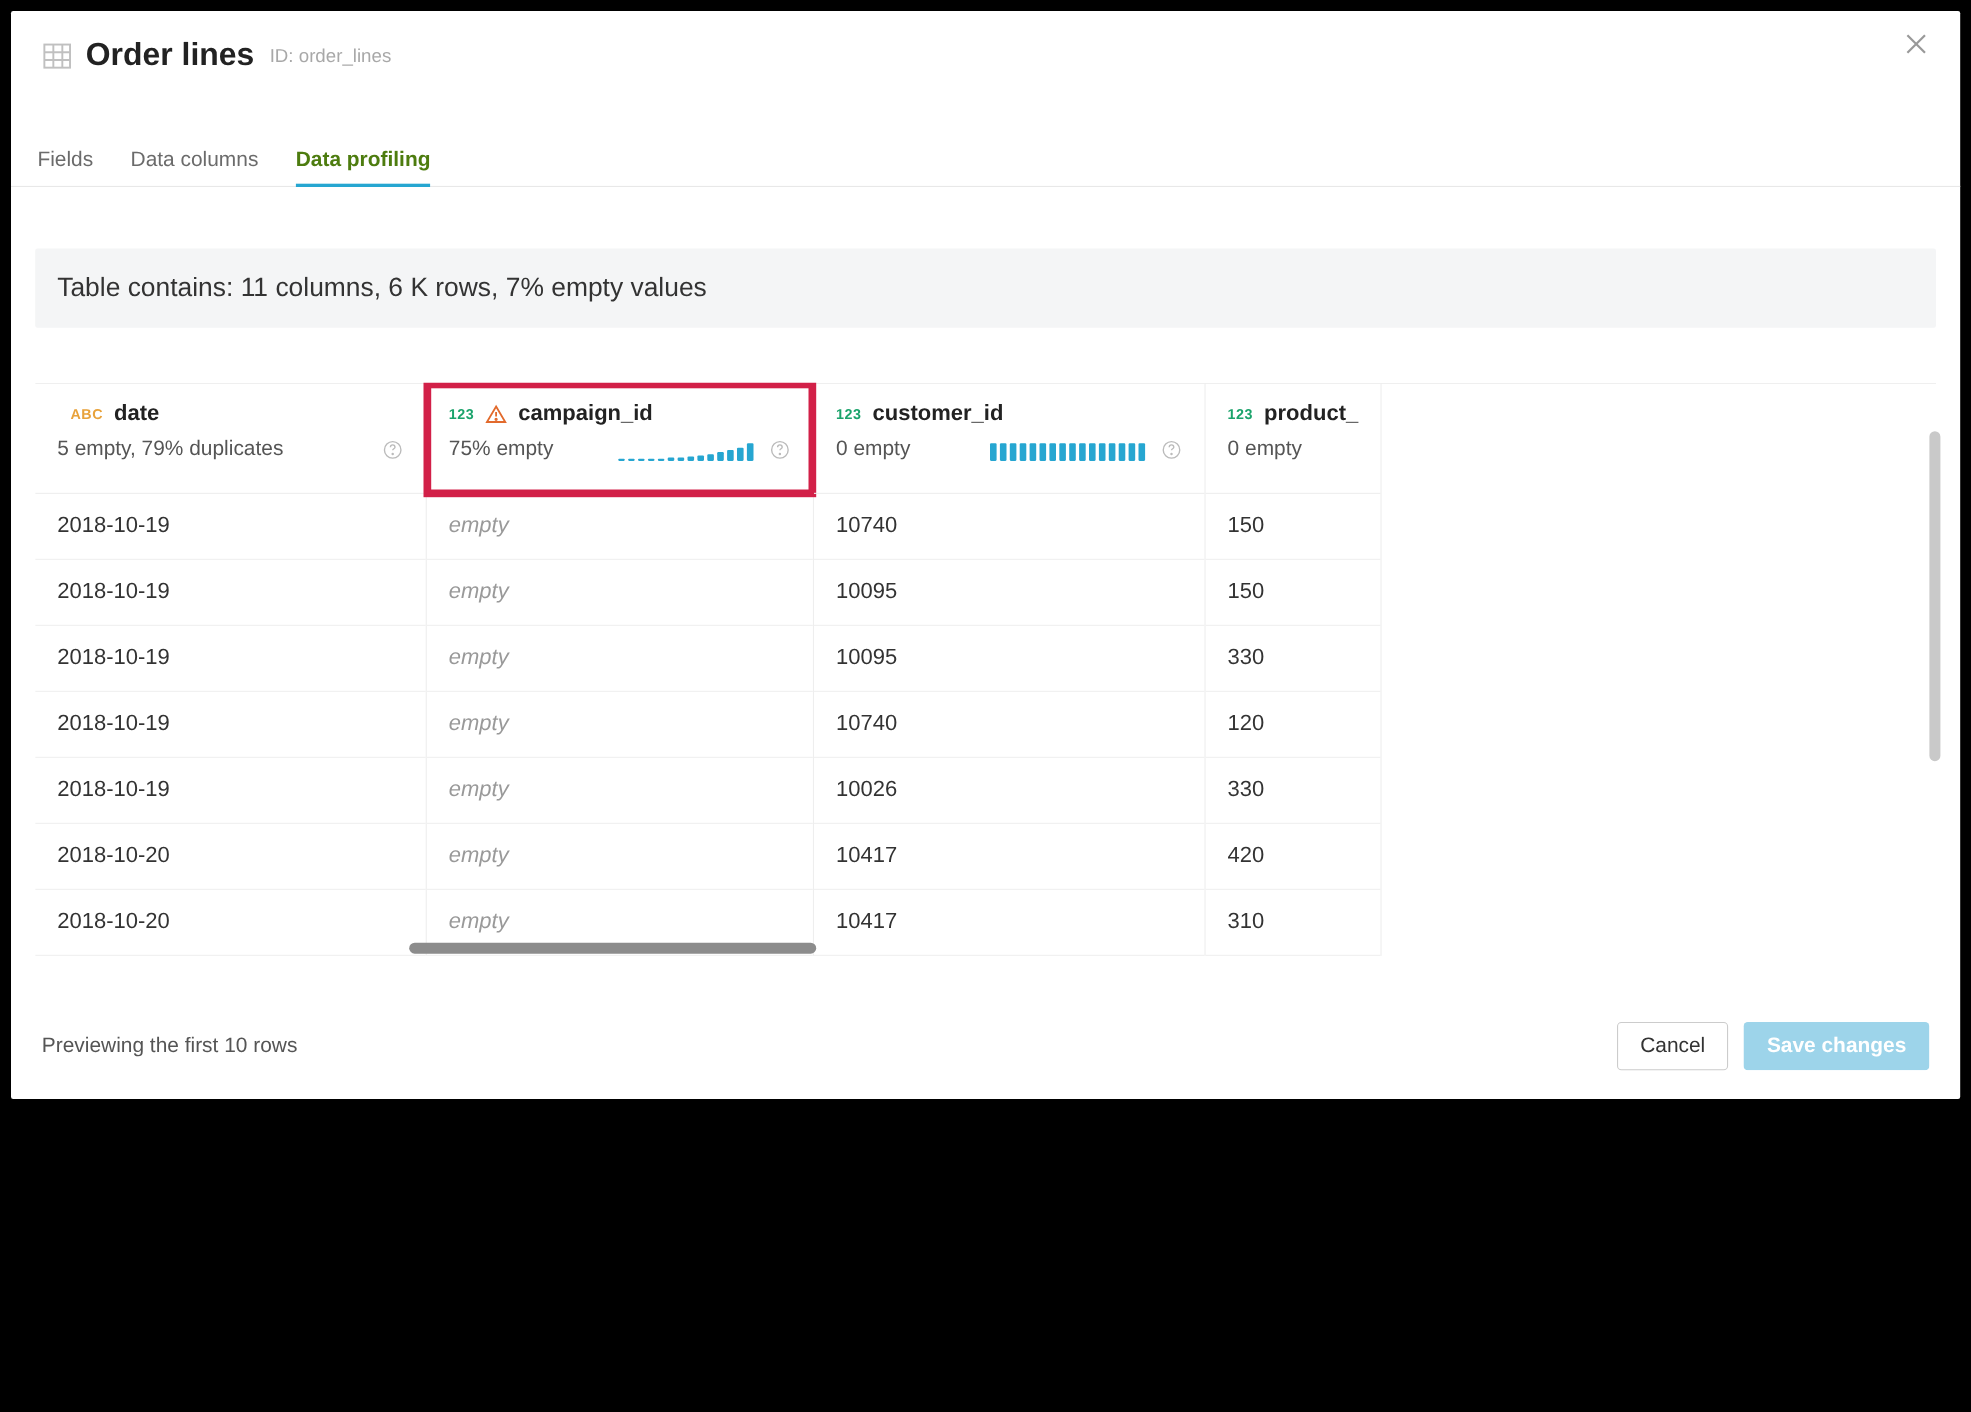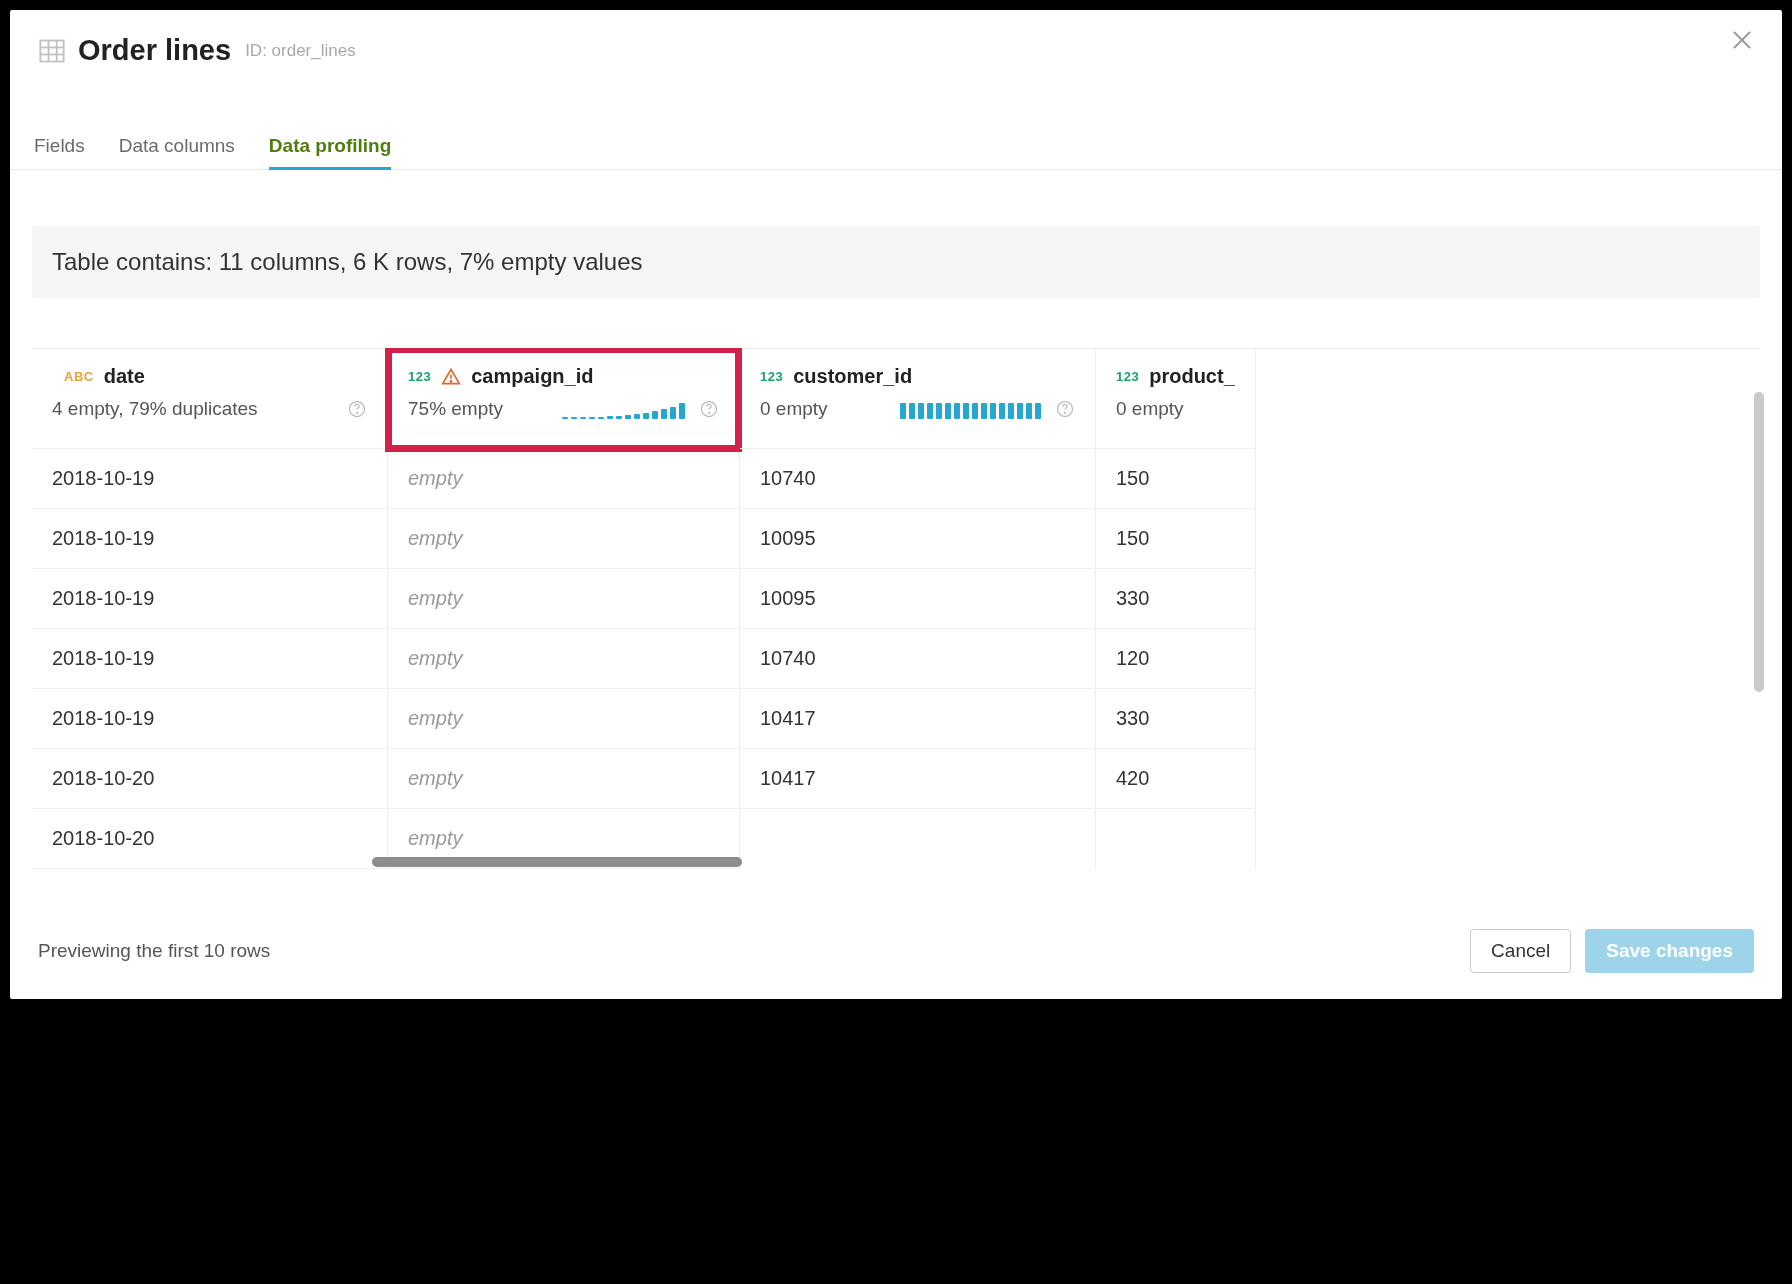--- a/index.html
+++ b/index.html
@@ -100,21 +100,21 @@
 
   <div class="table-wrap">
     <div class="columns" id="columns">
         <div class="col c0">
           <div class="col-head">
             <div class="type-row">
               <span class="type-tag abc">ABC</span>
               <span>date</span>
             </div>
             <div class="stat-row">
-              <span class="stat-txt">4 empty, 79% duplicates</span>
+              <span class="stat-txt">5 empty, 79% duplicates</span>
               <span class="help-icon"><svg viewBox="0 0 24 24">
                   <circle cx="12" cy="12" r="9"></circle>
                   <path d="M9.5 9a2.5 2.5 0 0 1 5 0c0 1.5-2.5 2-2.5 3.5"></path>
                   <circle cx="12" cy="16.5" r="0.6" fill="#bbb"></circle>
                 </svg></span>
             </div>
           </div>
           <div class="cell">2018-10-19</div>
           <div class="cell">2018-10-19</div>
           <div class="cell">2018-10-19</div>
@@ -199,39 +199,41 @@
                   <circle cx="12" cy="12" r="9"></circle>
                   <path d="M9.5 9a2.5 2.5 0 0 1 5 0c0 1.5-2.5 2-2.5 3.5"></path>
                   <circle cx="12" cy="16.5" r="0.6" fill="#bbb"></circle>
                 </svg></span>
             </div>
           </div>
           <div class="cell">10740</div>
           <div class="cell">10095</div>
           <div class="cell">10095</div>
           <div class="cell">10740</div>
+          <div class="cell">10026</div>
           <div class="cell">10417</div>
           <div class="cell">10417</div>
         </div>
         <div class="col c3">
           <div class="col-head">
             <div class="type-row">
               <span class="type-tag num">123</span>
               <span>product_</span>
             </div>
             <div class="stat-row">
               <span class="stat-txt">0 empty</span>
             </div>
           </div>
           <div class="cell">150</div>
           <div class="cell">150</div>
           <div class="cell">330</div>
           <div class="cell">120</div>
           <div class="cell">330</div>
           <div class="cell">420</div>
+          <div class="cell">310</div>
         </div>
       </div>
     <div class="fake-scroll-h"></div>
   </div>
   <div class="fake-scroll-v"></div>
 
   <div class="footer">
     <div class="preview-note">Previewing the first 10 rows</div>
     <div class="btns">
       <div class="btn cancel">Cancel</div>

